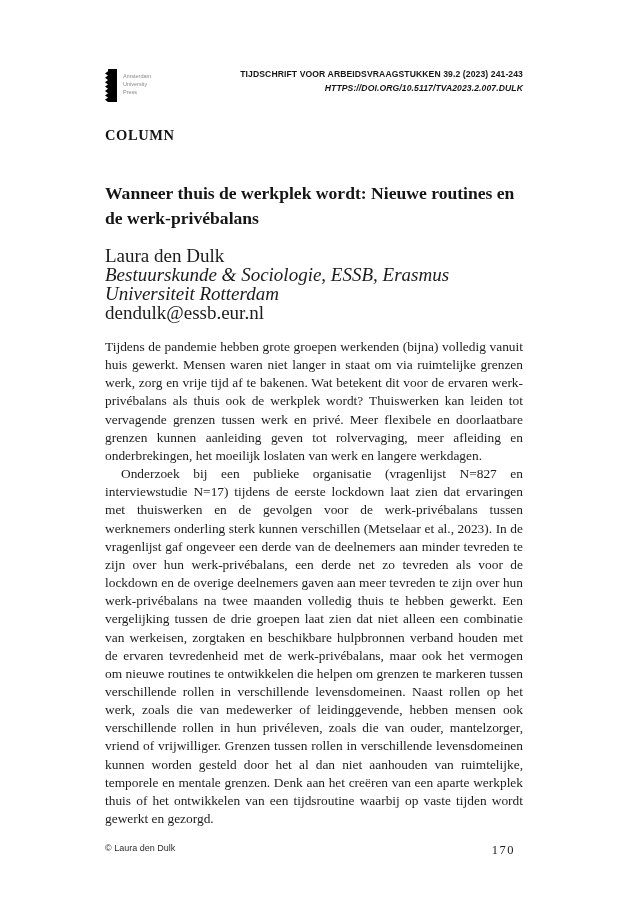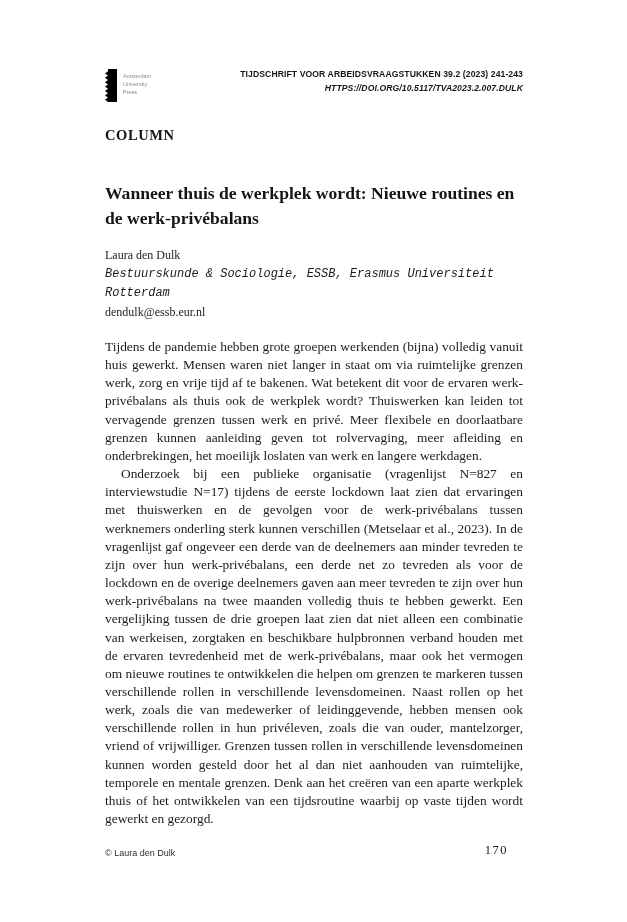--- a/index.html
+++ b/index.html
@@ -57,43 +57,43 @@
   .article-title {
     margin-top: 37px;
     font-size: 17.6px;
     line-height: 25px;
     font-weight: 700;
     color: #151515;
     width: 420px;
   }
 
   
-  .author-block { margin-top: 15px; font-size: 12px; line-height: 19px; }
-  .author-affiliation { font-style: italic; font-family: Liberation Mono, monospace; }
+  .author-block { margin-top: 15px; font-size: 19px; line-height: 19px; }
+  .author-affiliation { font-style: italic; }
 
   
   .body-text { margin-top: 16px; }
   .body-text p {
     margin: 0;
     font-size: 13.4px;
     line-height: 18.15px;
     text-align: justify;
     color: #1c1c1c;
   }
   .body-text p + p { text-indent: 16px; }
 
   
   .footer {
     position: absolute;
     left: 105px;
-    right: 119px;
+    right: 112px;
     top: 843px;
     display: flex;
     justify-content: space-between;
-    align-items: flex-end;
+    align-items: flex-start;
   }
   .footer-copyright {
     font-family: "Liberation Sans", sans-serif;
     font-size: 9px;
     color: #2e2e2e;
   }
   .footer-pagenum {
     font-family: "Liberation Serif", serif;
     font-size: 12.5px;
     letter-spacing: 1.5px;

